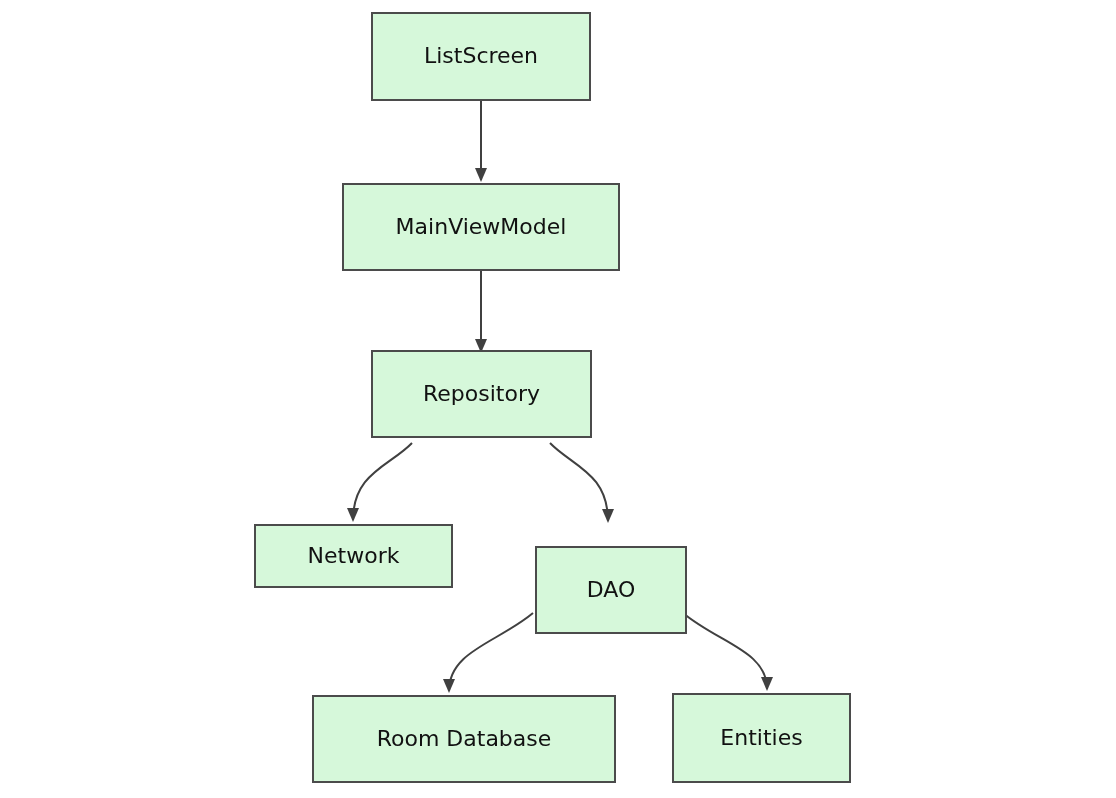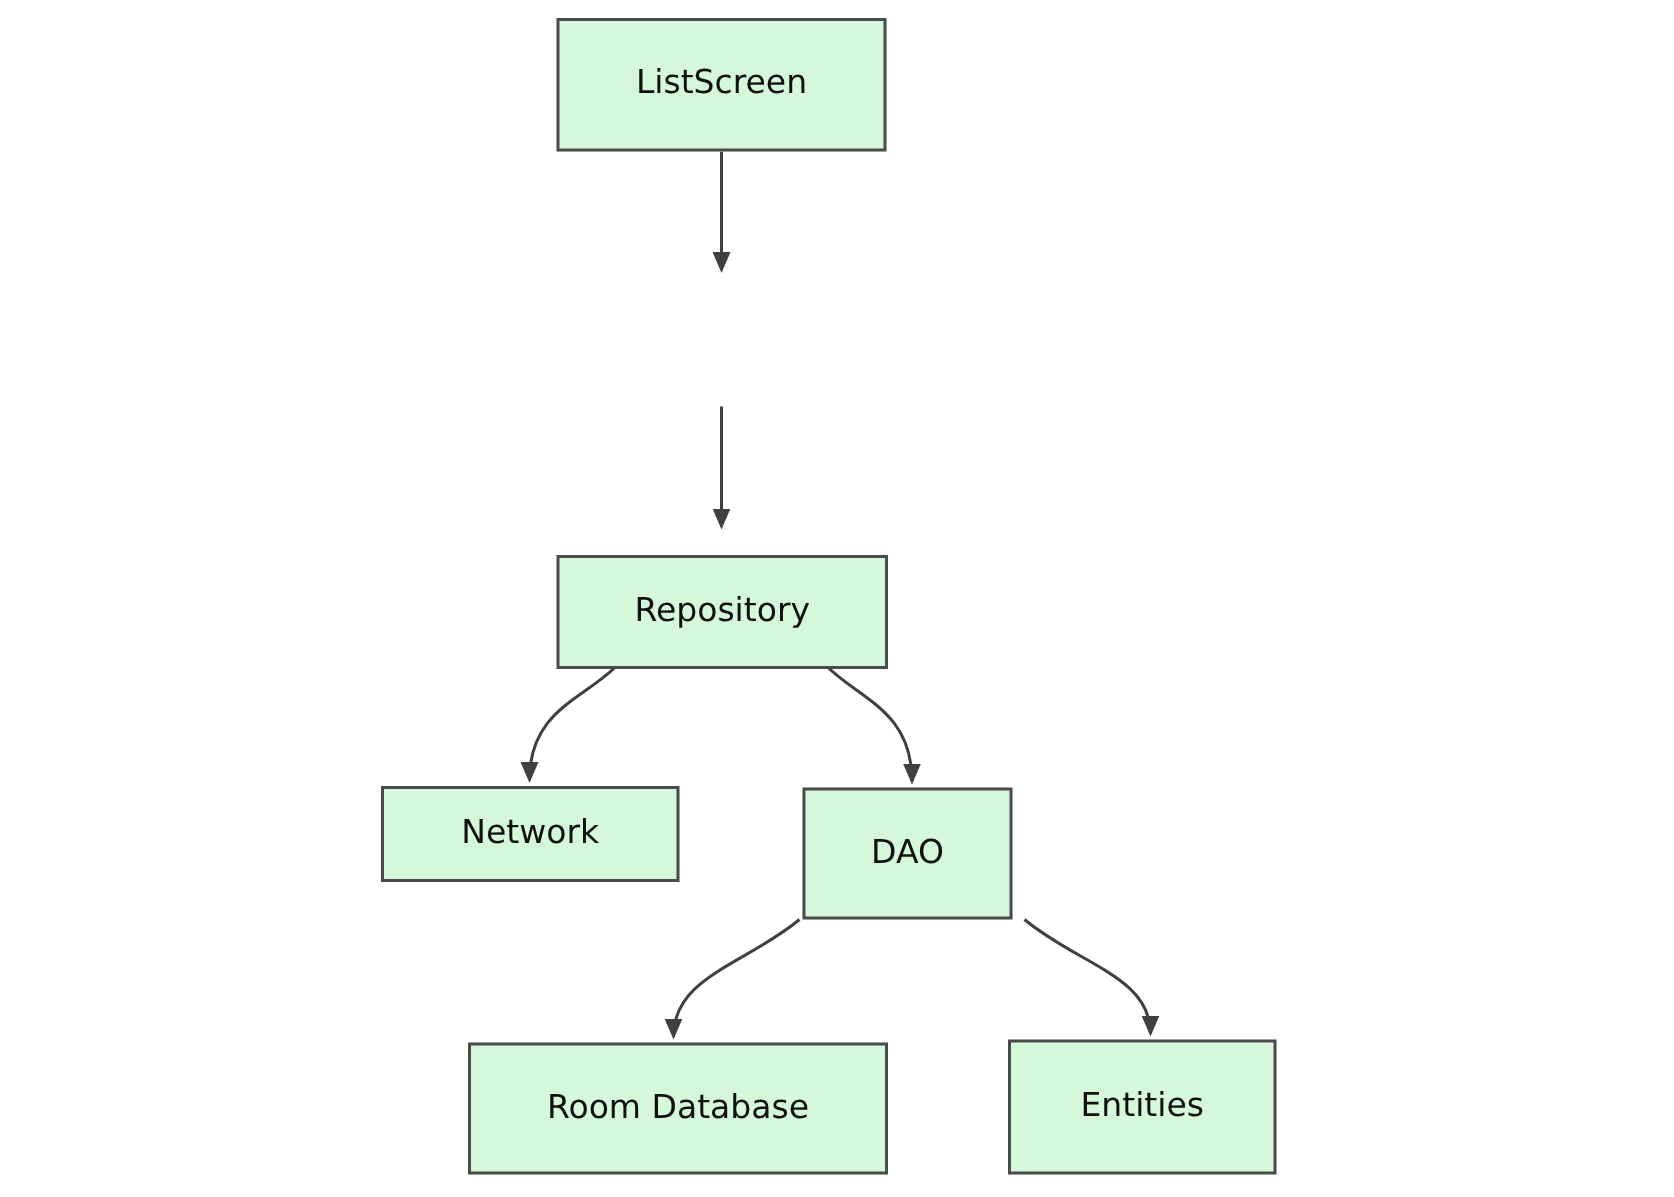--- a/index.html
+++ b/index.html
@@ -71,34 +71,37 @@
 
     <path class="edge" marker-end="url(#arrow)" d="M533,613 C497,643 449,651 449,691"></path>
 
     <path class="edge" marker-end="url(#arrow)" d="M683,613 C719,643 767,651 767,689"></path>
   </svg>
 
   <div class="node" style="left:371px; top:12px; width:220px; height:89px;">
     <span class="node-label">ListScreen</span>
   </div>
 
+  <div class="node" style="left:342px; top:183px; width:278px; height:88px;">
+    <span class="node-label">MainViewModel</span>
+  </div>
 
-  <div class="node" style="left:371px; top:370px; width:221px; height:76px;align-items:center;">
+  <div class="node" style="left:371px; top:350px; width:221px; height:88px;align-items:center;">
     <span class="node-label">Repository</span>
   </div>
 
   <div class="node" style="left:254px; top:524px; width:199px; height:64px;">
     <span class="node-label">Network</span>
   </div>
 
-  <div class="node" style="left:535px; top:525px; width:140px; height:88px;justify-content:center;">
+  <div class="node" style="left:535px; top:546px; width:152px; height:88px;justify-content:center;">
     <span class="node-label">DAO</span>
   </div>
 
-  <div class="node" style="left:312px; top:695px; width:280px; height:88px;">
+  <div class="node" style="left:312px; top:695px; width:304px; height:88px;">
     <span class="node-label">Room Database</span>
   </div>
 
   <div class="node" style="left:672px; top:693px; width:179px; height:90px;">
     <span class="node-label">Entities</span>
   </div>
 
 </div>
 
 </body></html>

